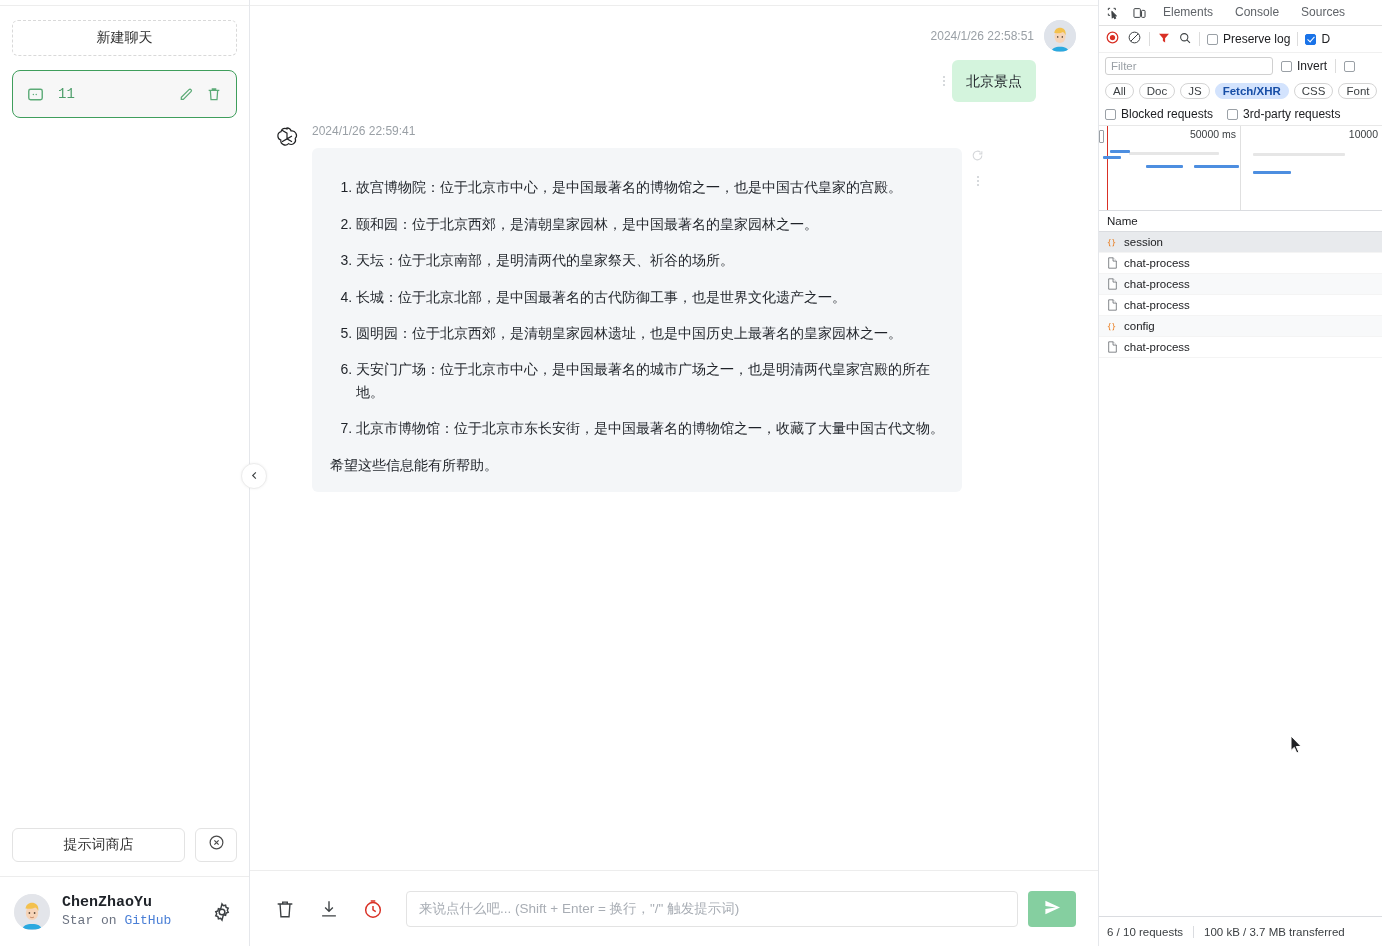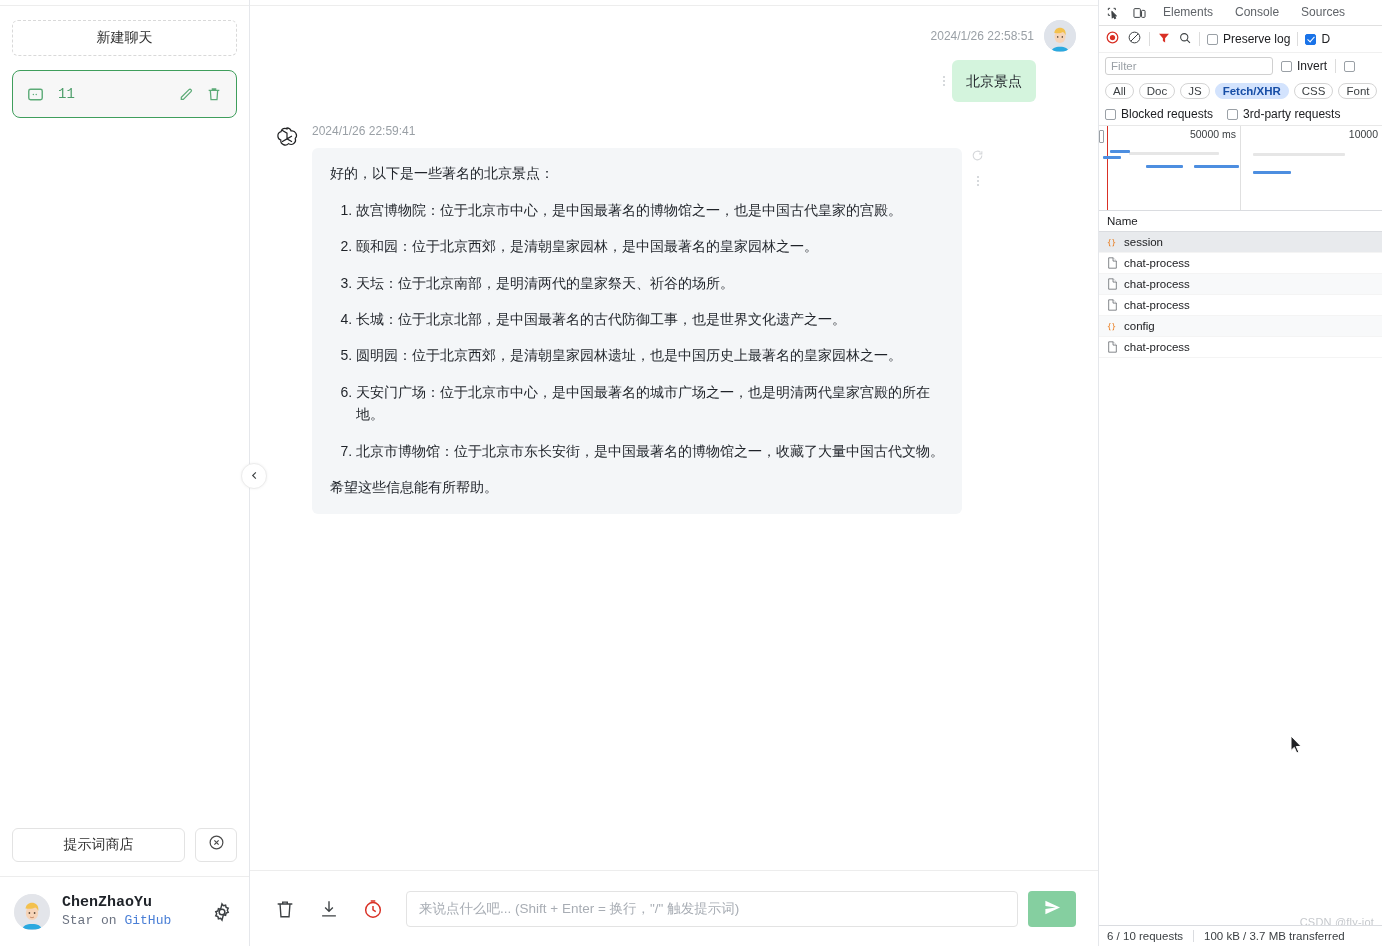--- a/index.html
+++ b/index.html
@@ -246,21 +246,21 @@
   }
   .dt-row.sel { background: #e8eaed; }
   .dt-row.alt { background: #f8f9fa; }
   .dt-rowicon { width: 12px; height: 13px; flex: 0 0 auto; display: flex; align-items: center; justify-content: center; }
   .dt-watermark {
     position: absolute; right: 8px; bottom: 18px;
     font-size: 11px; color: #c6c9cd; letter-spacing: 0.2px;
   }
   .dt-status {
     position: absolute; left: 0; right: 0; bottom: 0;
-    height: 21px; border-top: 1px solid #dadce0;
+    height: 30px; border-top: 1px solid #dadce0;
     display: flex; align-items: center; gap: 10px;
     padding-left: 8px; font-size: 11.5px; color: #3c4043;
     background: #fff; overflow: hidden;
   }
   .dt-status .bar { width: 1px; height: 12px; background: #dadce0; }
   .cursor-arrow { position: absolute; left: 1290px; top: 735px; z-index: 60; }
 </style>
 </head>
 <body>
 
@@ -385,21 +385,20 @@
             <path d="M12 3.1c1.6 0 2.9 1.05 3.35 2.5 1.5-.25 3 .45 3.75 1.75.8 1.4.55 3.1-.5 4.2.55 1.45.1 3.1-1.15 4.05-1.25.95-2.95.95-4.2.1-1.05 1.1-2.7 1.45-4.1.8-1.45-.65-2.3-2.15-2.1-3.7C5.6 12.3 4.7 11 4.7 9.5c0-1.6 1.05-2.95 2.55-3.35C7.5 4.6 8.85 3.5 10.4 3.5c.55 0 1.1.15 1.6.4z"></path>
             <path d="M12 7.3v4.6l4 2.3M12 11.9l-4 2.3M12 11.9V7.3l-4-2.3M16 9.6l-4 2.3"></path>
           </svg>
         </span>
         <div class="msg-col" style="max-width:700px; margin-left:10px">
           <div class="msg-head" style="margin-bottom:10px">
             <span class="msg-time">2024/1/26 22:59:41</span>
           </div>
           <div class="bubble-line">
             <div class="bubble assistant" style="width:650px">
-              <p class="asst-p">好的，以下是一些著名的北京景点：</p>
               <ol class="asst-ol">
                 <li>故宫博物院：位于北京市中心，是中国最著名的博物馆之一，也是中国古代皇家的宫殿。</li>
                 <li>颐和园：位于北京西郊，是清朝皇家园林，是中国最著名的皇家园林之一。</li>
                 <li>天坛：位于北京南部，是明清两代的皇家祭天、祈谷的场所。</li>
                 <li>长城：位于北京北部，是中国最著名的古代防御工事，也是世界文化遗产之一。</li>
                 <li>圆明园：位于北京西郊，是清朝皇家园林遗址，也是中国历史上最著名的皇家园林之一。</li>
                 <li>天安门广场：位于北京市中心，是中国最著名的城市广场之一，也是明清两代皇家宫殿的所在地。</li>
                 <li>北京市博物馆：位于北京市东长安街，是中国最著名的博物馆之一，收藏了大量中国古代文物。</li>
               </ol>
               <p class="asst-tail">希望这些信息能有所帮助。</p>

